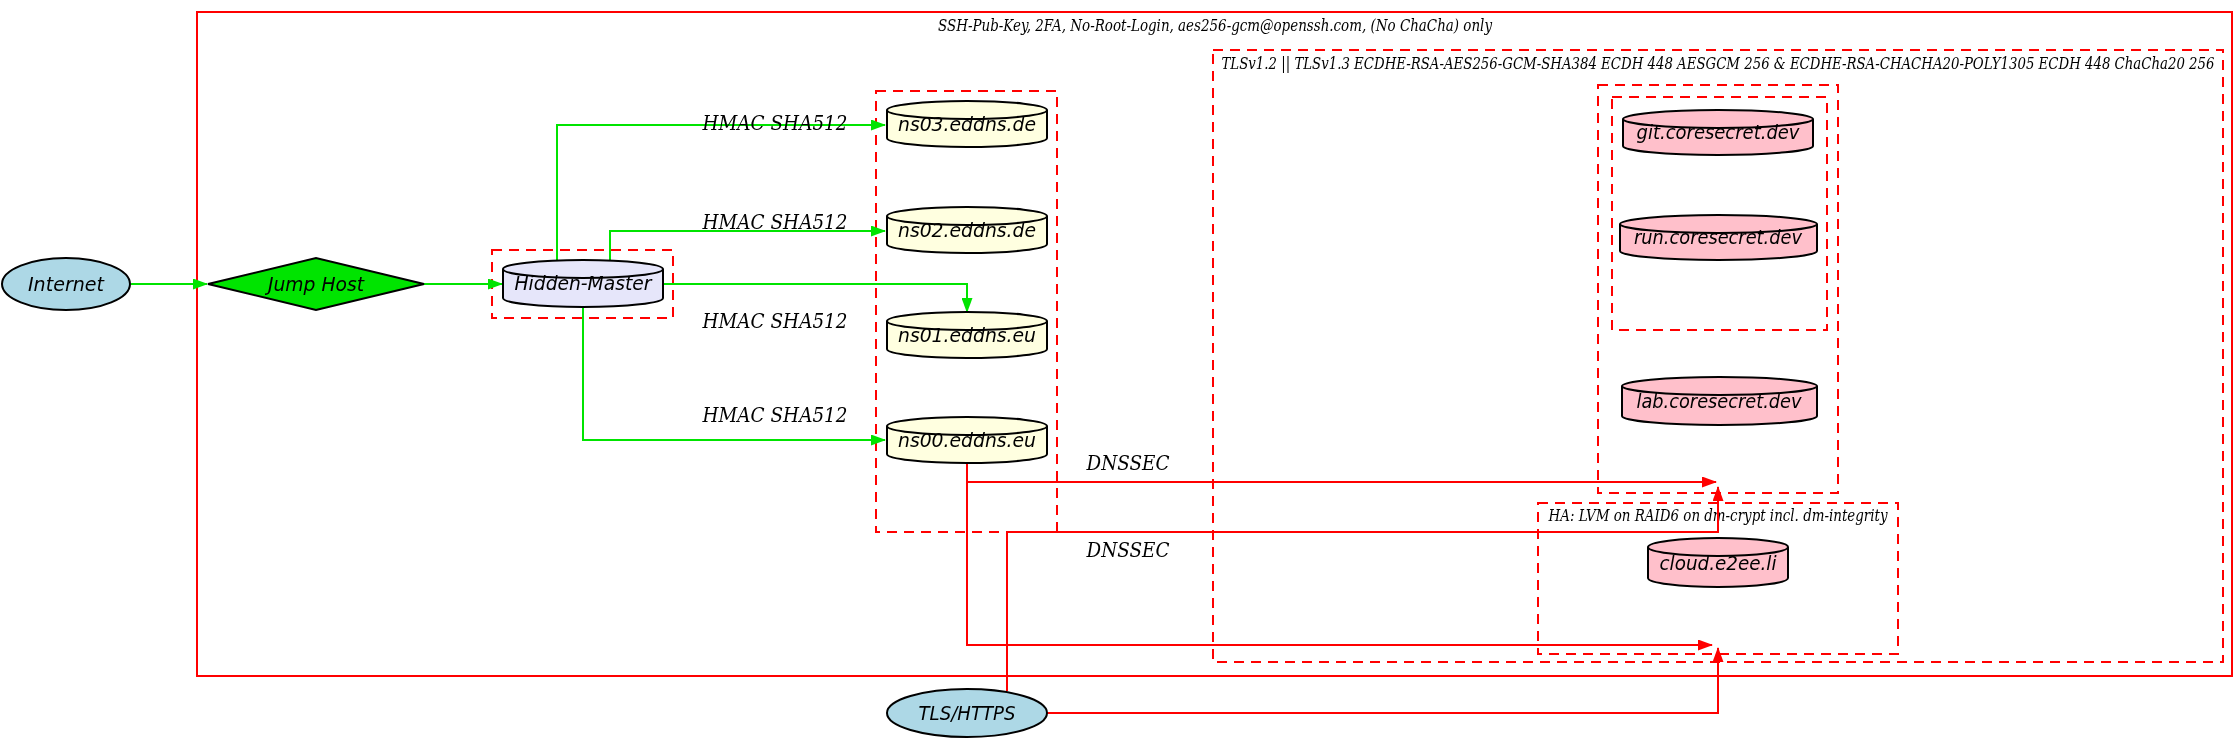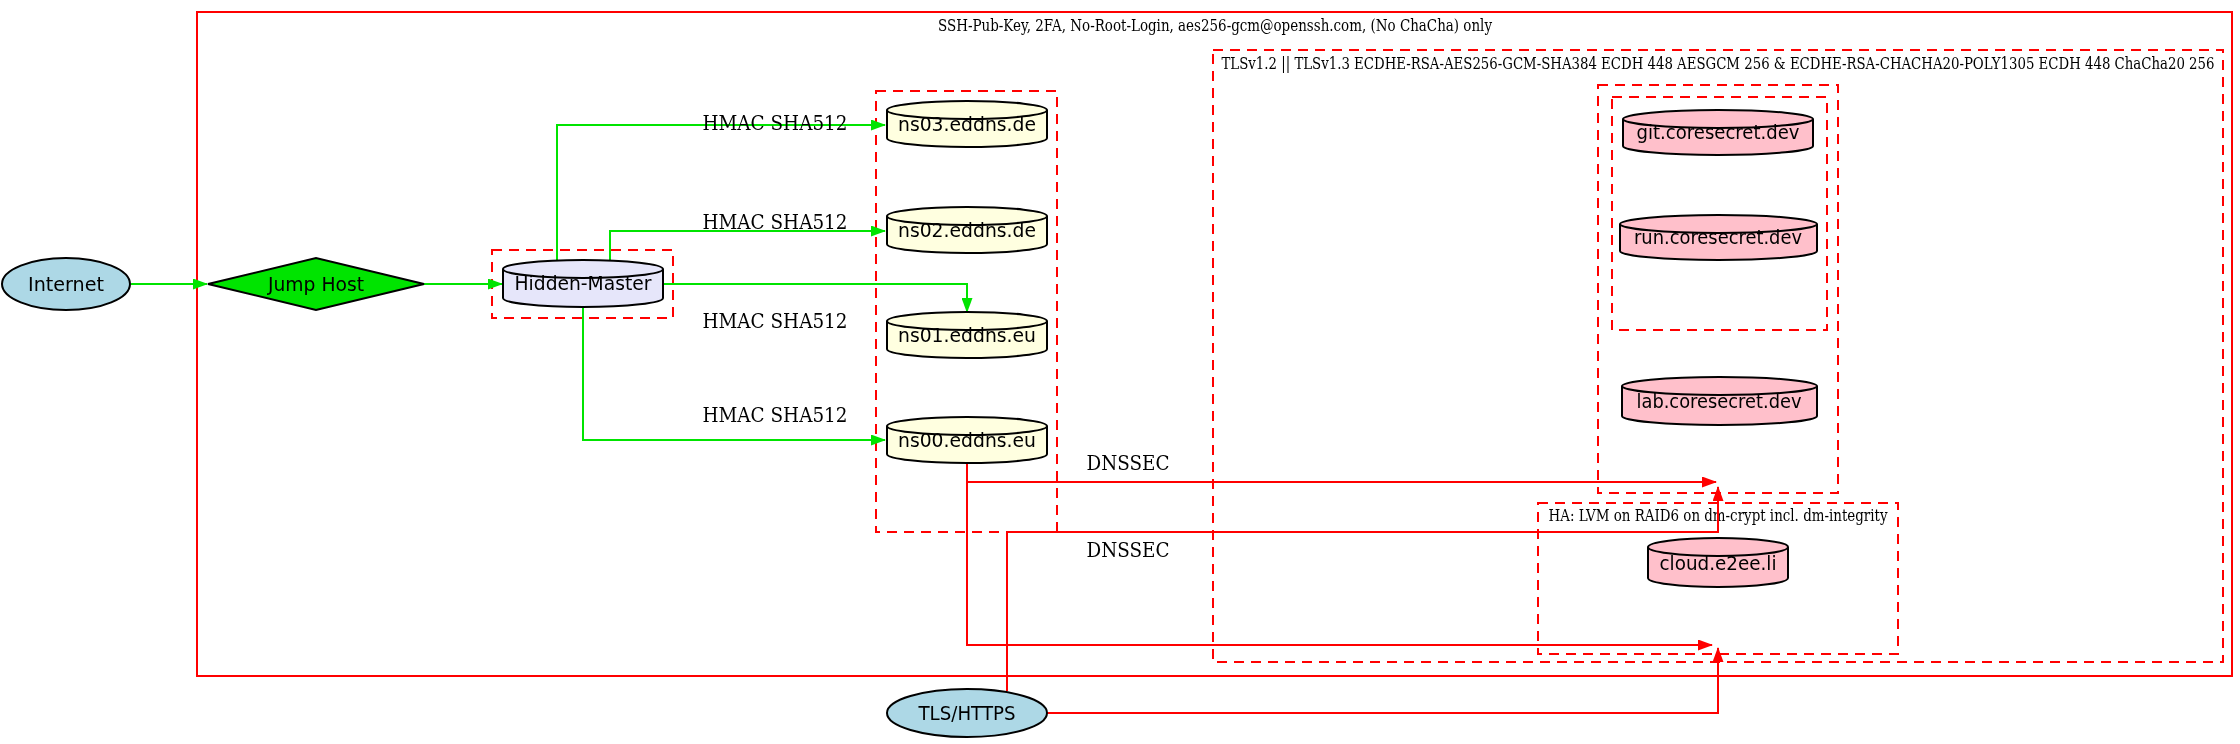--- a/index.html
+++ b/index.html
@@ -1,16 +1,16 @@
 <!DOCTYPE html>
 <html><head>
 <meta charset="utf-8">
 <style>
   html,body{margin:0;padding:0;background:#ffffff;}
-  .stage{position:relative;width:2240px;height:744px;background:#ffffff;overflow:hidden;}
+  .stage{position:relative;width:2240px;height:744px;background:#ffffff;overflow:hidden;font-style:italic;}
   svg{display:block;}
   text{fill:#000000;}
   .node-label{font-family:"DejaVu Sans","Liberation Sans",sans-serif;font-size:20px;text-anchor:middle;}
   .cluster-label{font-family:"DejaVu Serif","Liberation Serif",serif;font-size:16px;text-anchor:middle;}
   .edge-label{font-family:"DejaVu Serif","Liberation Serif",serif;font-size:20px;text-anchor:middle;}
   .cluster-box{fill:none;stroke-width:2;}
   .dashed{stroke-dasharray:10,7;}
   .edge{fill:none;stroke-width:2;}
   .shape{stroke:#000000;stroke-width:2;}
   .lid{fill:none;stroke:#000000;stroke-width:2;}

